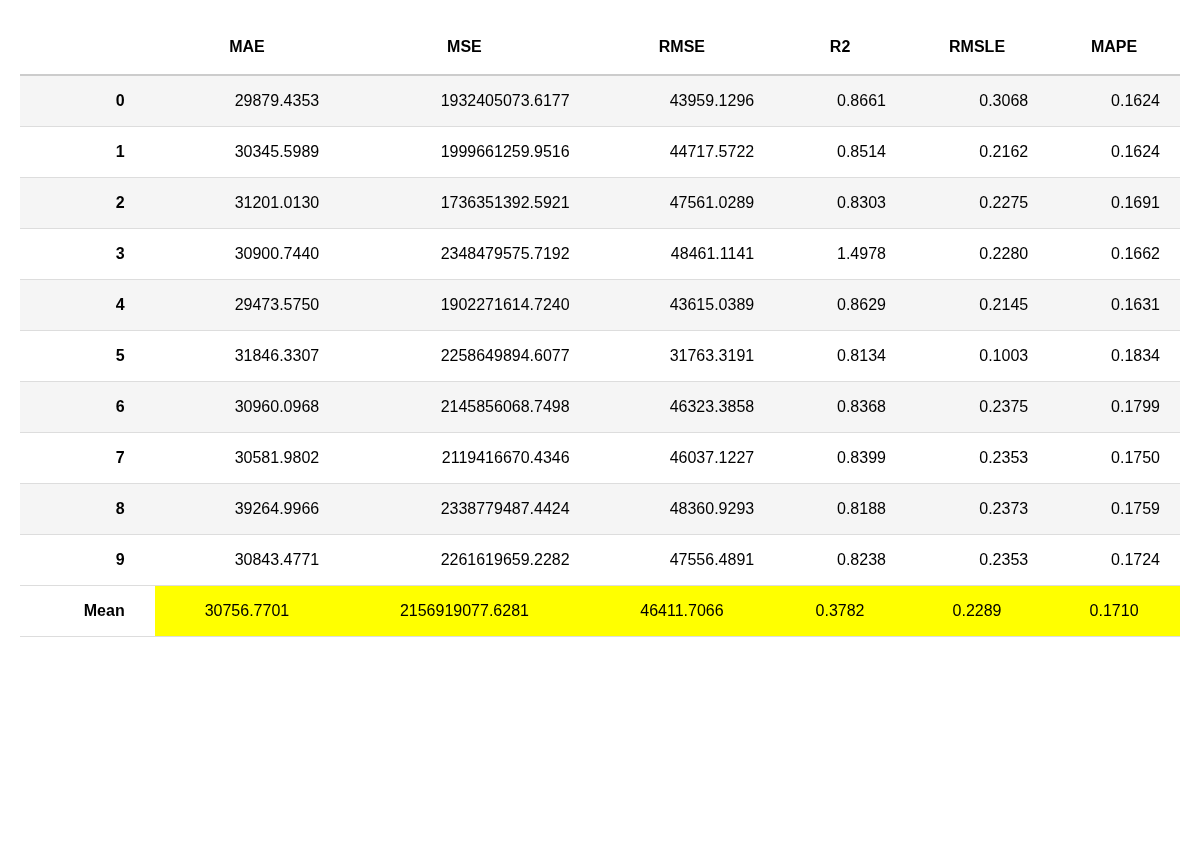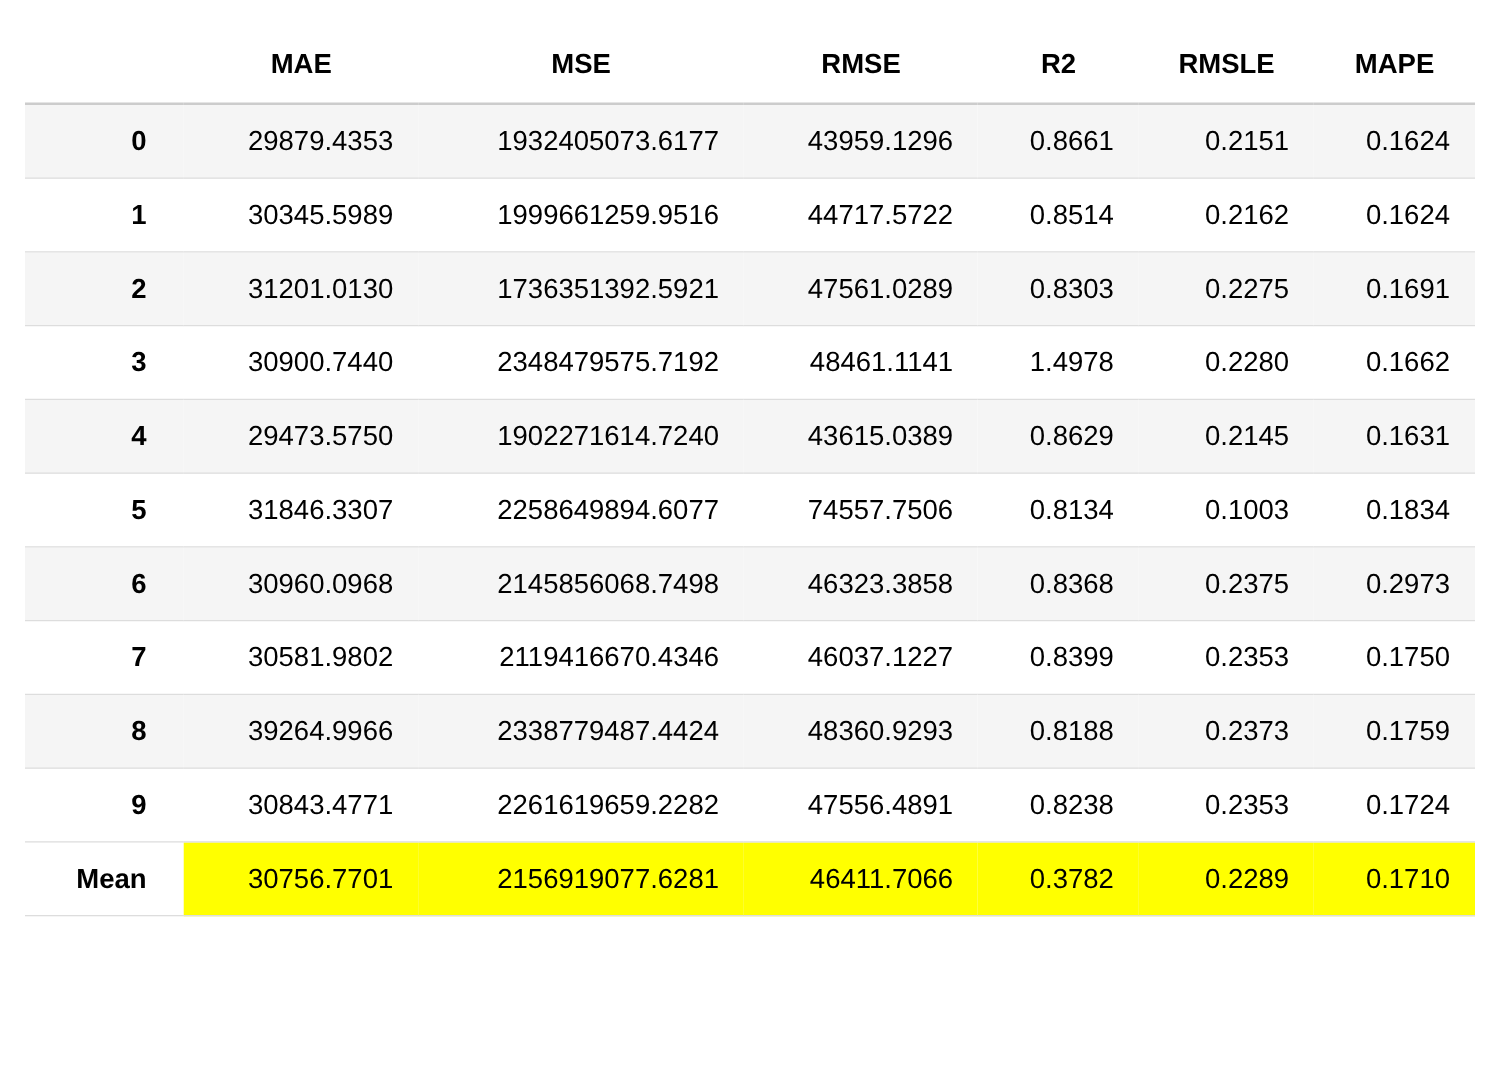--- a/index.html
+++ b/index.html
@@ -19,21 +19,21 @@
     }
 
     .table-container {
       width: 1160px;
       border-collapse: collapse;
     }
 
     table {
       width: 100%;
       border-collapse: collapse;
-      font-size: 22px;
+      font-size: 16px;
     }
 
     thead th {
       font-weight: bold;
       padding: 18px 20px;
       text-align: center;
       background: #ffffff;
       border-bottom: 2px solid #cccccc;
     }
 
@@ -59,20 +59,21 @@
     }
 
     tbody td:first-child {
       font-weight: bold;
       text-align: right;
       padding-right: 30px;
     }
 
     .mean-row td {
       background: #ffff00 !important;
+      text-align: center;
     }
 
     .mean-row td:first-child {
       background: #ffffff !important;
       font-weight: bold;
     }
 
     .sd-row {
       border-bottom: none;
     }
@@ -101,21 +102,21 @@
         <th>MAPE</th>
       </tr>
     </thead>
     <tbody id="table-body">
     <tr>
           <td>0</td>
           <td>29879.4353</td>
           <td>1932405073.6177</td>
           <td>43959.1296</td>
           <td>0.8661</td>
-          <td>0.2151</td>
+          <td>0.3068</td>
           <td>0.1624</td>
         </tr>
         <tr>
           <td>1</td>
           <td>30345.5989</td>
           <td>1999661259.9516</td>
           <td>44717.5722</td>
           <td>0.8514</td>
           <td>0.2162</td>
           <td>0.1624</td>
@@ -144,33 +145,33 @@
           <td>1902271614.7240</td>
           <td>43615.0389</td>
           <td>0.8629</td>
           <td>0.2145</td>
           <td>0.1631</td>
         </tr>
         <tr>
           <td>5</td>
           <td>31846.3307</td>
           <td>2258649894.6077</td>
-          <td>74557.7506</td>
+          <td>31763.3191</td>
           <td>0.8134</td>
           <td>0.1003</td>
           <td>0.1834</td>
         </tr>
         <tr>
           <td>6</td>
           <td>30960.0968</td>
           <td>2145856068.7498</td>
           <td>46323.3858</td>
           <td>0.8368</td>
           <td>0.2375</td>
-          <td>0.2973</td>
+          <td>0.1799</td>
         </tr>
         <tr>
           <td>7</td>
           <td>30581.9802</td>
           <td>2119416670.4346</td>
           <td>46037.1227</td>
           <td>0.8399</td>
           <td>0.2353</td>
           <td>0.1750</td>
         </tr>

